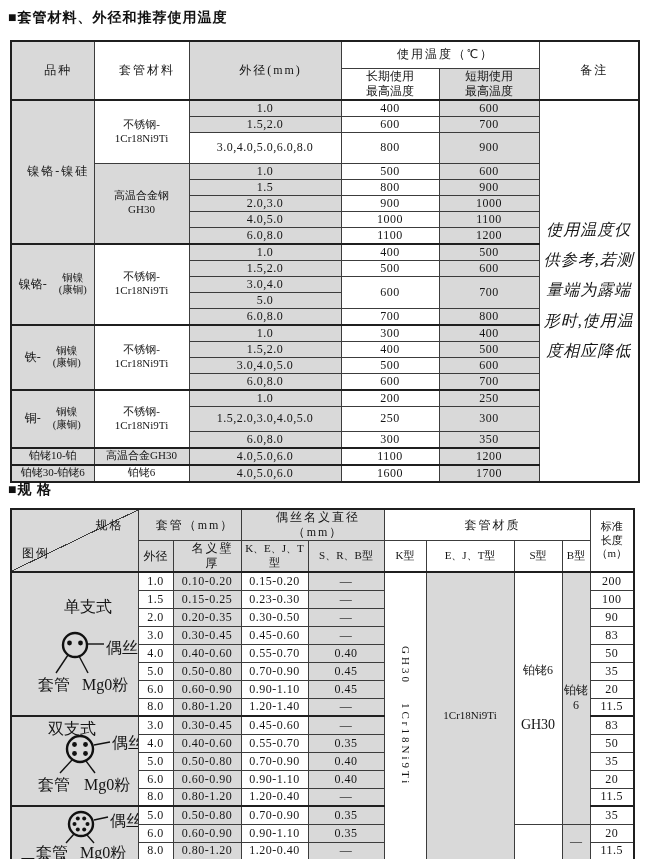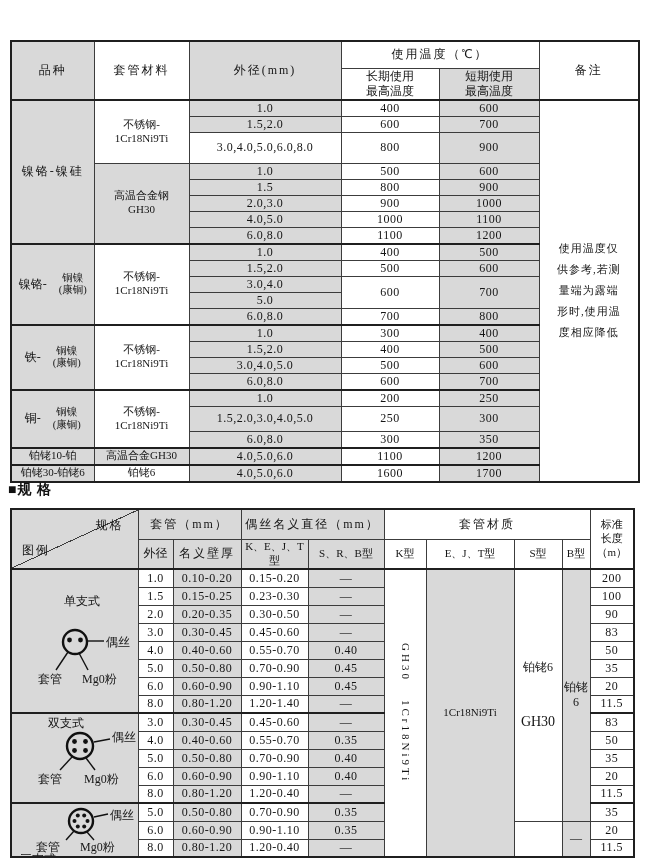--- a/index.html
+++ b/index.html
@@ -5,46 +5,47 @@
   html,body{margin:0;padding:0;background:#ffffff;}
   body{width:650px;height:859px;font-family:"Liberation Serif", serif;color:#151515;}
   .page{position:relative;width:650px;height:859px;background:#ffffff;overflow:hidden;}
   .sec-title{position:absolute;left:8px;font-size:14px;font-weight:bold;letter-spacing:1px;color:#111;}
   table{position:absolute;left:10px;border-collapse:collapse;table-layout:fixed;border:2px solid #1f1f1f;}
   td{border:1px solid #3c3c3c;text-align:center;vertical-align:middle;padding:0 1px;font-size:12px;line-height:1.25;}
   .g{background:#d9d9d9;}
   .w{background:#ffffff;}
   .bt2{border-top:2px solid #1f1f1f;}
   .pre{white-space:pre-line;}
-  .hdr{letter-spacing:2px;}
+  .hdr{letter-spacing:2px;padding-left:12px;}
   .sm{font-size:11px;letter-spacing:0;}
   .num{letter-spacing:0.5px;}
-  .remark{white-space:pre-line;font-size:11px;line-height:1.9;letter-spacing:1px;}
+  .remark{white-space:pre-line;font-size:16px;line-height:1.9;letter-spacing:1px;font-style:italic;}
   .stackwrap{display:flex;align-items:center;justify-content:center;gap:12px;}
   .stack{display:inline-flex;flex-direction:column;font-size:10.5px;line-height:1.15;}
   .diag{position:relative;background-color:#d9d9d9;
     background-image:linear-gradient(to bottom right,rgba(0,0,0,0) 49.5%,#3c3c3c 49.5%,#3c3c3c 50.4%,rgba(0,0,0,0) 50.4%);}
   .diag .tr-label{position:absolute;top:8px;right:14px;letter-spacing:2px;}
   .diag .bl-label{position:absolute;bottom:10px;left:10px;letter-spacing:2px;margin-top:23px;}
   .legend{position:relative;overflow:hidden;}
-  .legend span{position:absolute;font-size:12px;white-space:nowrap;}
+  .legend span{position:absolute;font-size:16px;white-space:nowrap;}
   .legend svg{position:absolute;}
   .vwrap{display:flex;flex-direction:column;align-items:center;justify-content:center;gap:18px;height:100%;}
   .vtext{writing-mode:vertical-rl;font-size:11px;letter-spacing:3px;}
   .swrap{display:flex;flex-direction:column;align-items:center;justify-content:center;gap:38px;height:100%;}
   .swrap .b1{font-size:12px;}
   .swrap .b2{font-size:14px;}
   .ico{stroke:#111;fill:none;}
   .dot{fill:#111;stroke:none;}
 </style>
 </head>
 <body>
 
 <div class="page">
 
+  <div class="sec-title" style="top:9px;">■套管材料、外径和推荐使用温度</div>
 
   <table style="top:40px;">
     <colgroup>
         <col style="width:83px">
         <col style="width:95px">
         <col style="width:152px">
         <col style="width:98px">
         <col style="width:100px">
         <col style="width:100px">
       </colgroup>

